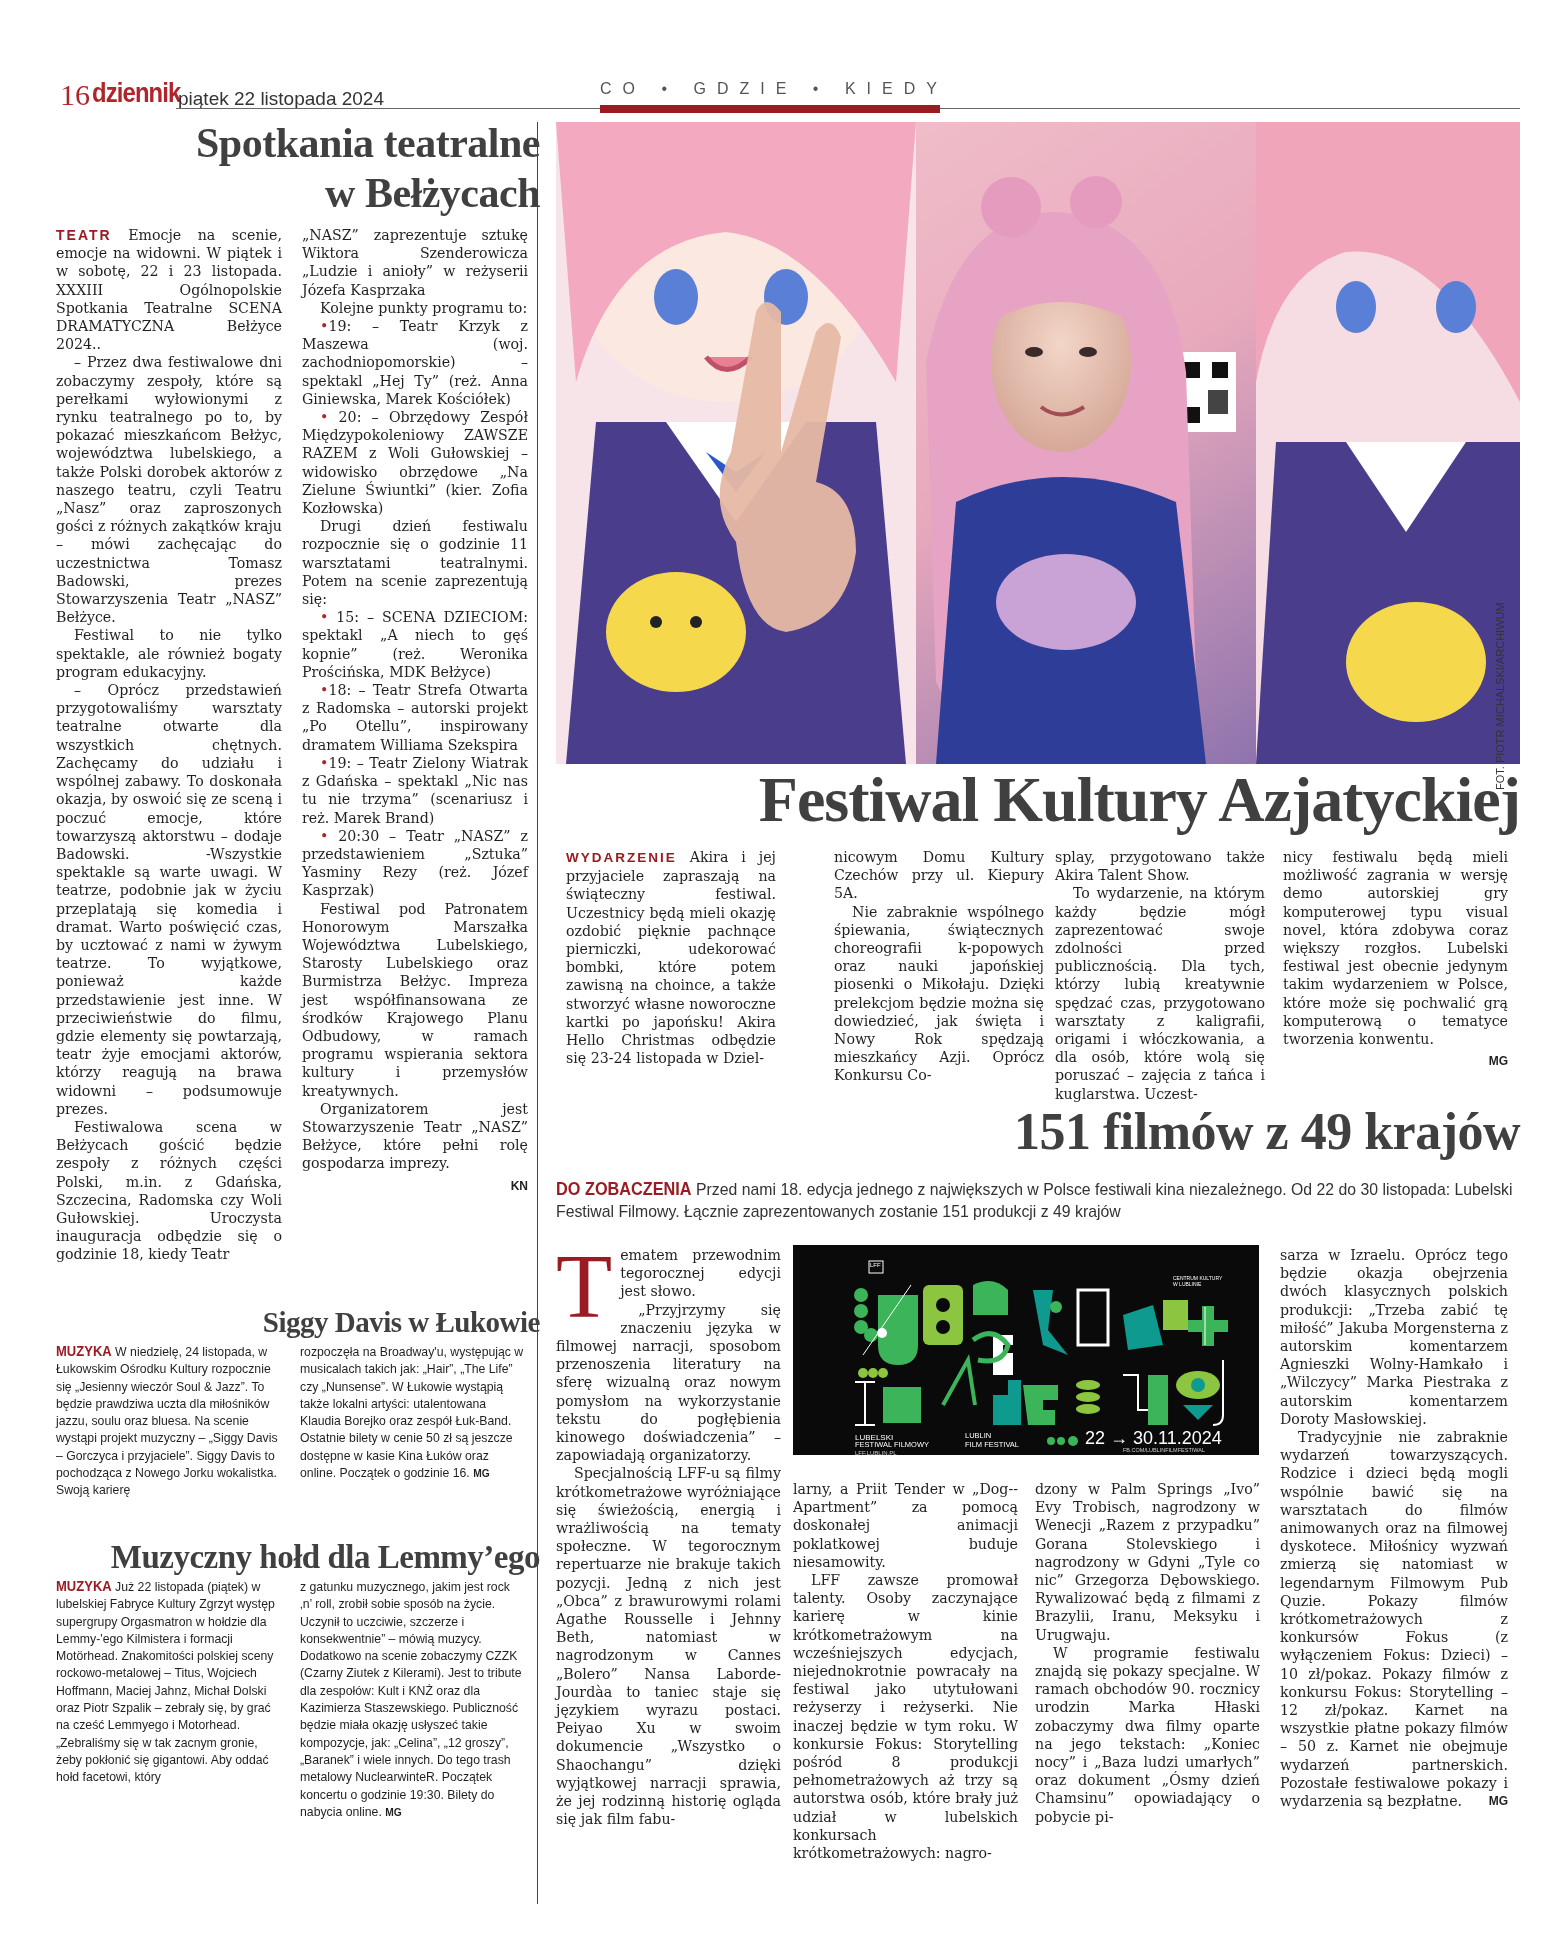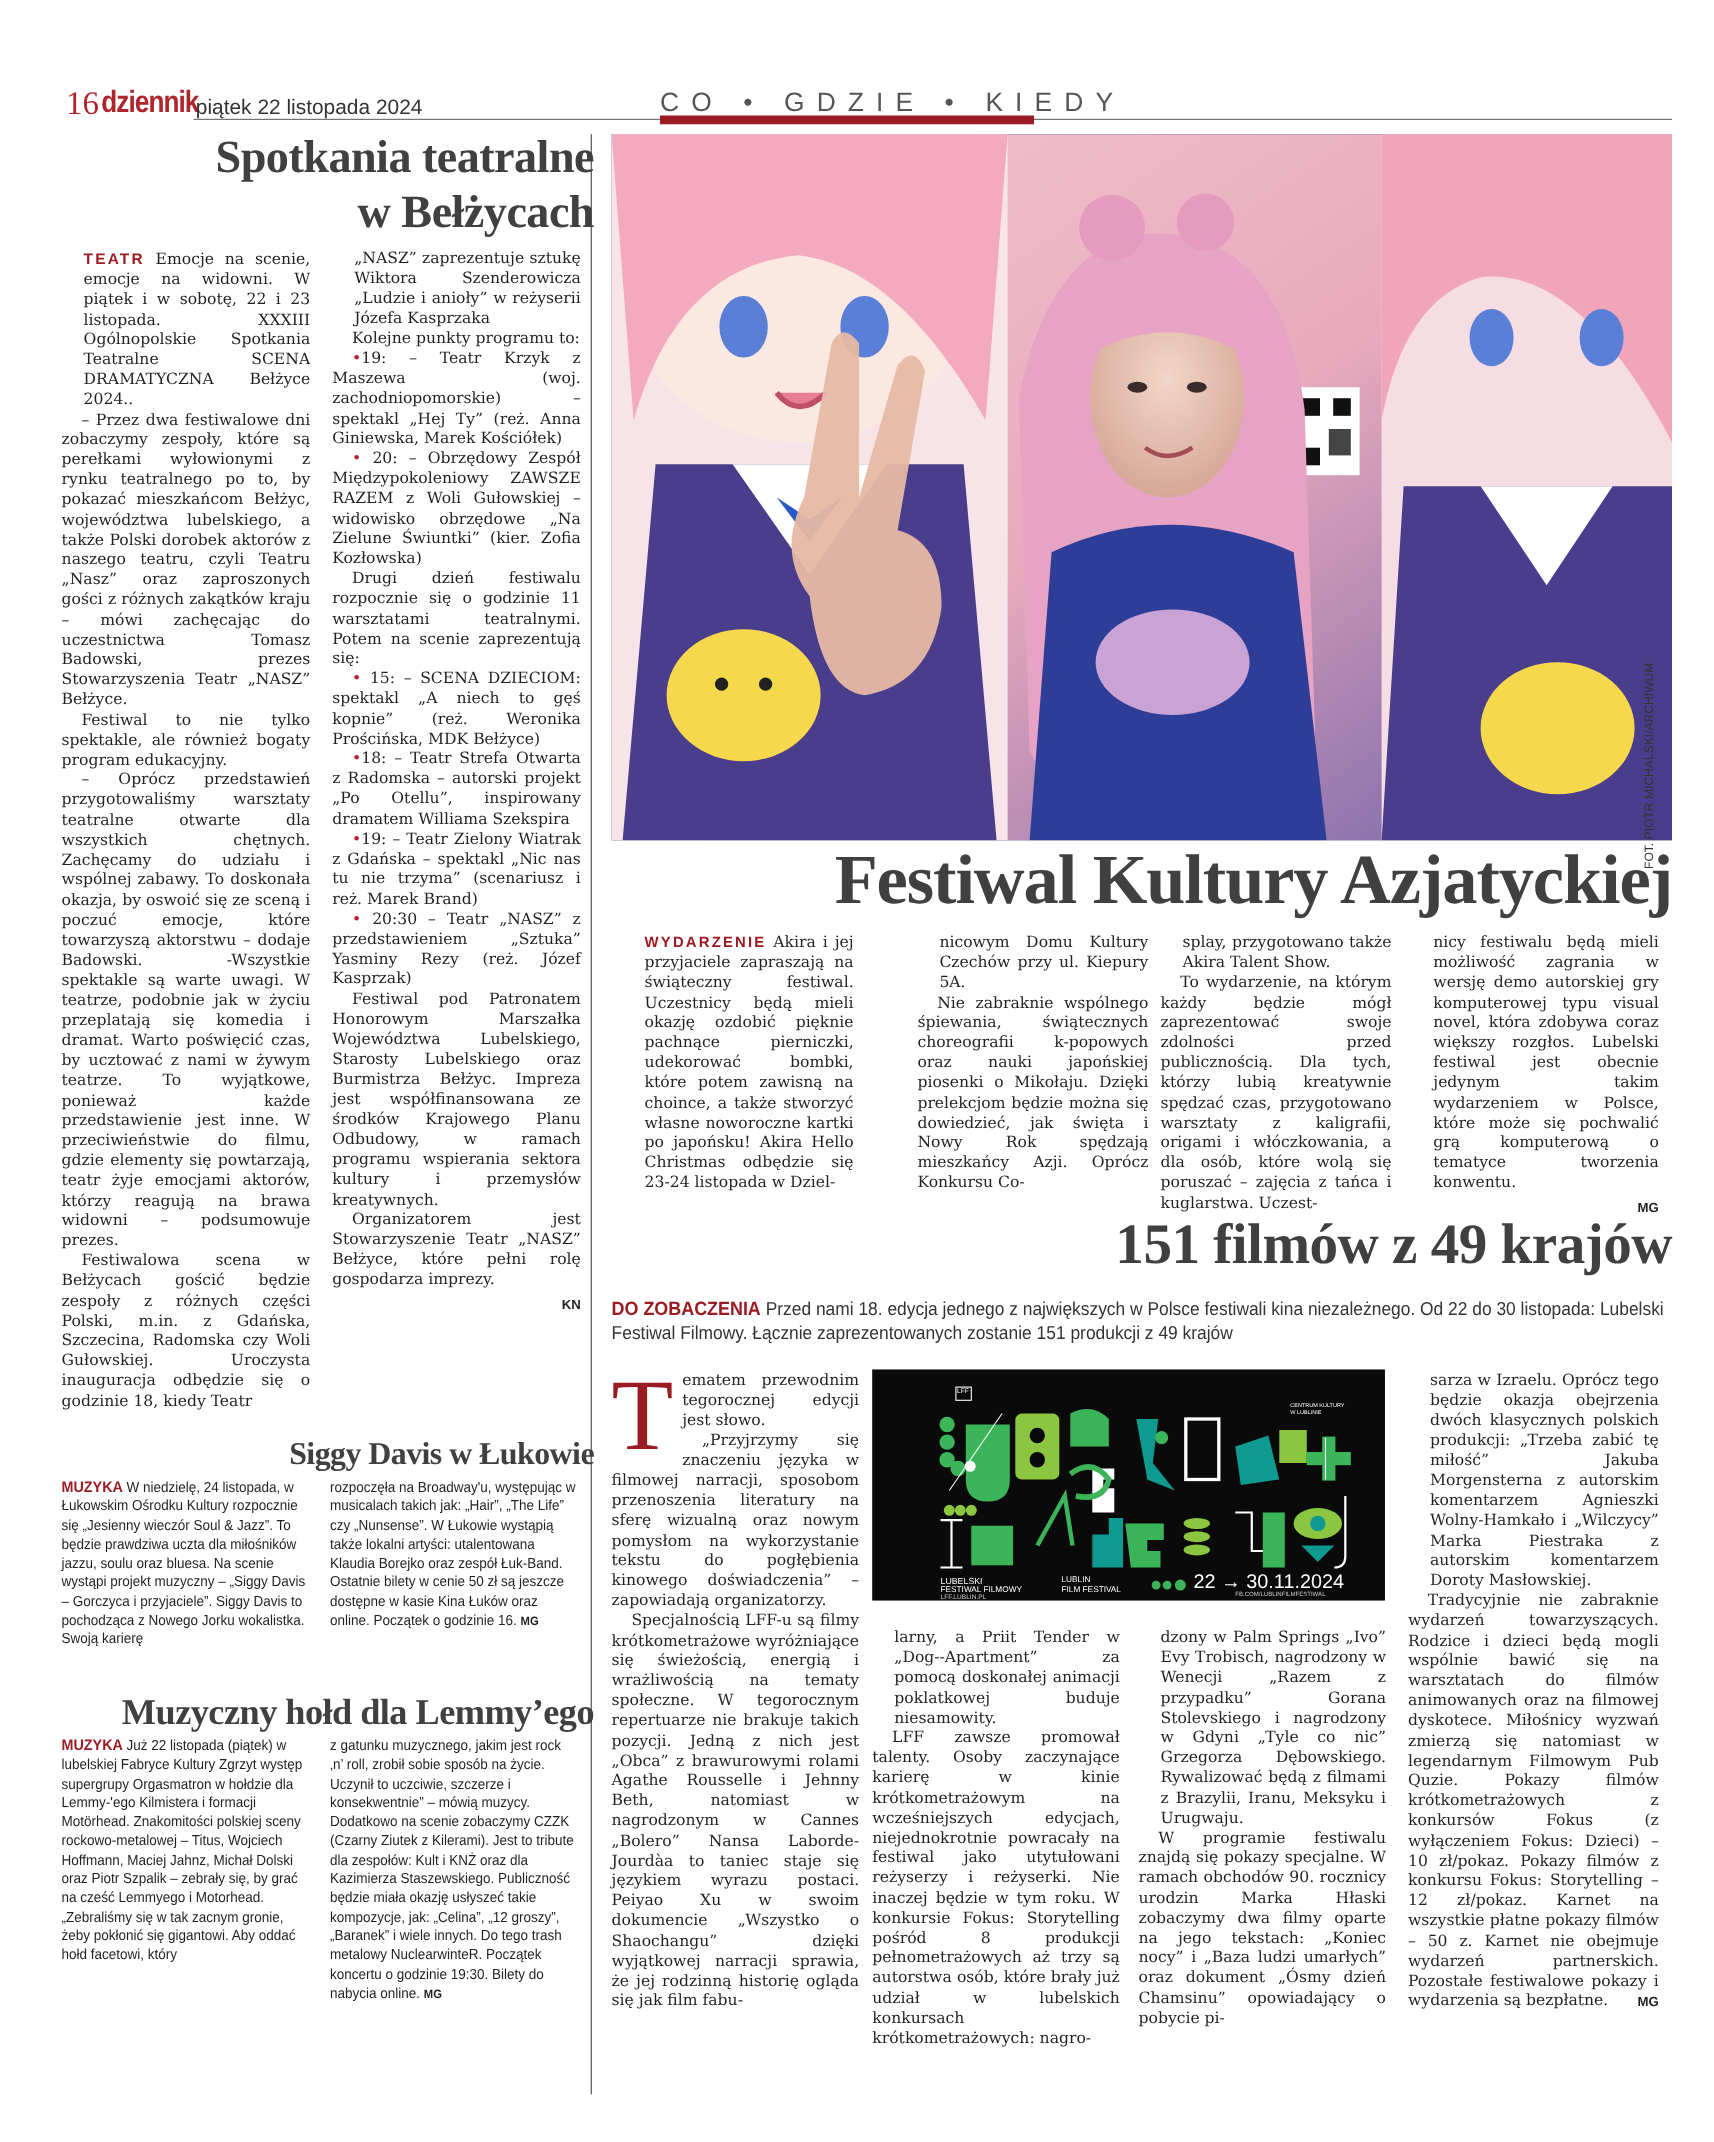--- a/index.html
+++ b/index.html
@@ -6,28 +6,28 @@
   html, body { width: 1558px; height: 1947px; background: #fff; overflow: hidden; }
   body { position: relative; font-family: "DejaVu Serif", serif; color: #231f20; }
   .abs { position: absolute; }
   .sans { font-family: "Liberation Sans", sans-serif; }
 
   
   .page-num { left: 60px; top: 80px; font-family: "Liberation Serif", serif; font-size: 30px; color: #b0242b; line-height: 30px; }
   .logo { left: 92px; top: 78px; font-family: "Liberation Sans", sans-serif; font-weight: 900; font-size: 28px; color: #b0242b; letter-spacing: -1px; line-height: 30px; transform: scaleX(0.85); transform-origin: left; }
   .date { left: 178px; top: 88px; font-family: "Liberation Sans", sans-serif; font-size: 19px; color: #333; }
   .header-rule { left: 176px; top: 108px; width: 1344px; height: 1px; background: #666; }
-  .section-name { left: 600px; top: 80px; font-family: "Liberation Sans", sans-serif; font-size: 24px; color: #555; letter-spacing: 11px; font-weight: 300; }
+  .section-name { left: 600px; top: 80px; font-family: "Liberation Sans", sans-serif; font-size: 16px; color: #555; letter-spacing: 11px; font-weight: 300; }
   .section-bar { left: 600px; top: 105px; width: 340px; height: 8px; background: #9b1b22; }
 
   
   .h-big { font-family: "Liberation Serif", serif; font-weight: bold; color: #404040; text-align: right; letter-spacing: -0.5px; }
   .col-text { font-family: "DejaVu Serif", serif; font-size: 14.2px; line-height: 18.2px; text-align: justify; hyphens: manual; color: #231f20; }
   .col-text p { text-indent: 18px; }
-  .col-text p.noind { text-indent: 0; margin-left: 20px; }
+  .col-text p.noind { text-indent: 0; }
   .kicker { font-family: "Liberation Sans", sans-serif; font-weight: bold; color: #9b1b22; letter-spacing: 2px; }
   .sig { font-family: "Liberation Sans", sans-serif; font-weight: bold; font-size: 12px; text-align: right; }
   .bullet { color: #b0242b; }
   .vrule { width: 1px; background: #444; }
 
   .sans-text { font-family: "Liberation Sans", sans-serif; font-size: 13.2px; line-height: 17.3px; color: #231f20; transform: scaleX(0.93); transform-origin: left top; }
 
   
   .photo { left: 556px; top: 122px; width: 964px; height: 642px; overflow: hidden; background: #7a6fb0; }
   .credit { left: 1494px; top: 560px; width: 22px; height: 230px; writing-mode: vertical-rl; transform: rotate(180deg); font-family: "Liberation Sans", sans-serif; font-size: 11px; color: #333; text-align: left; }

